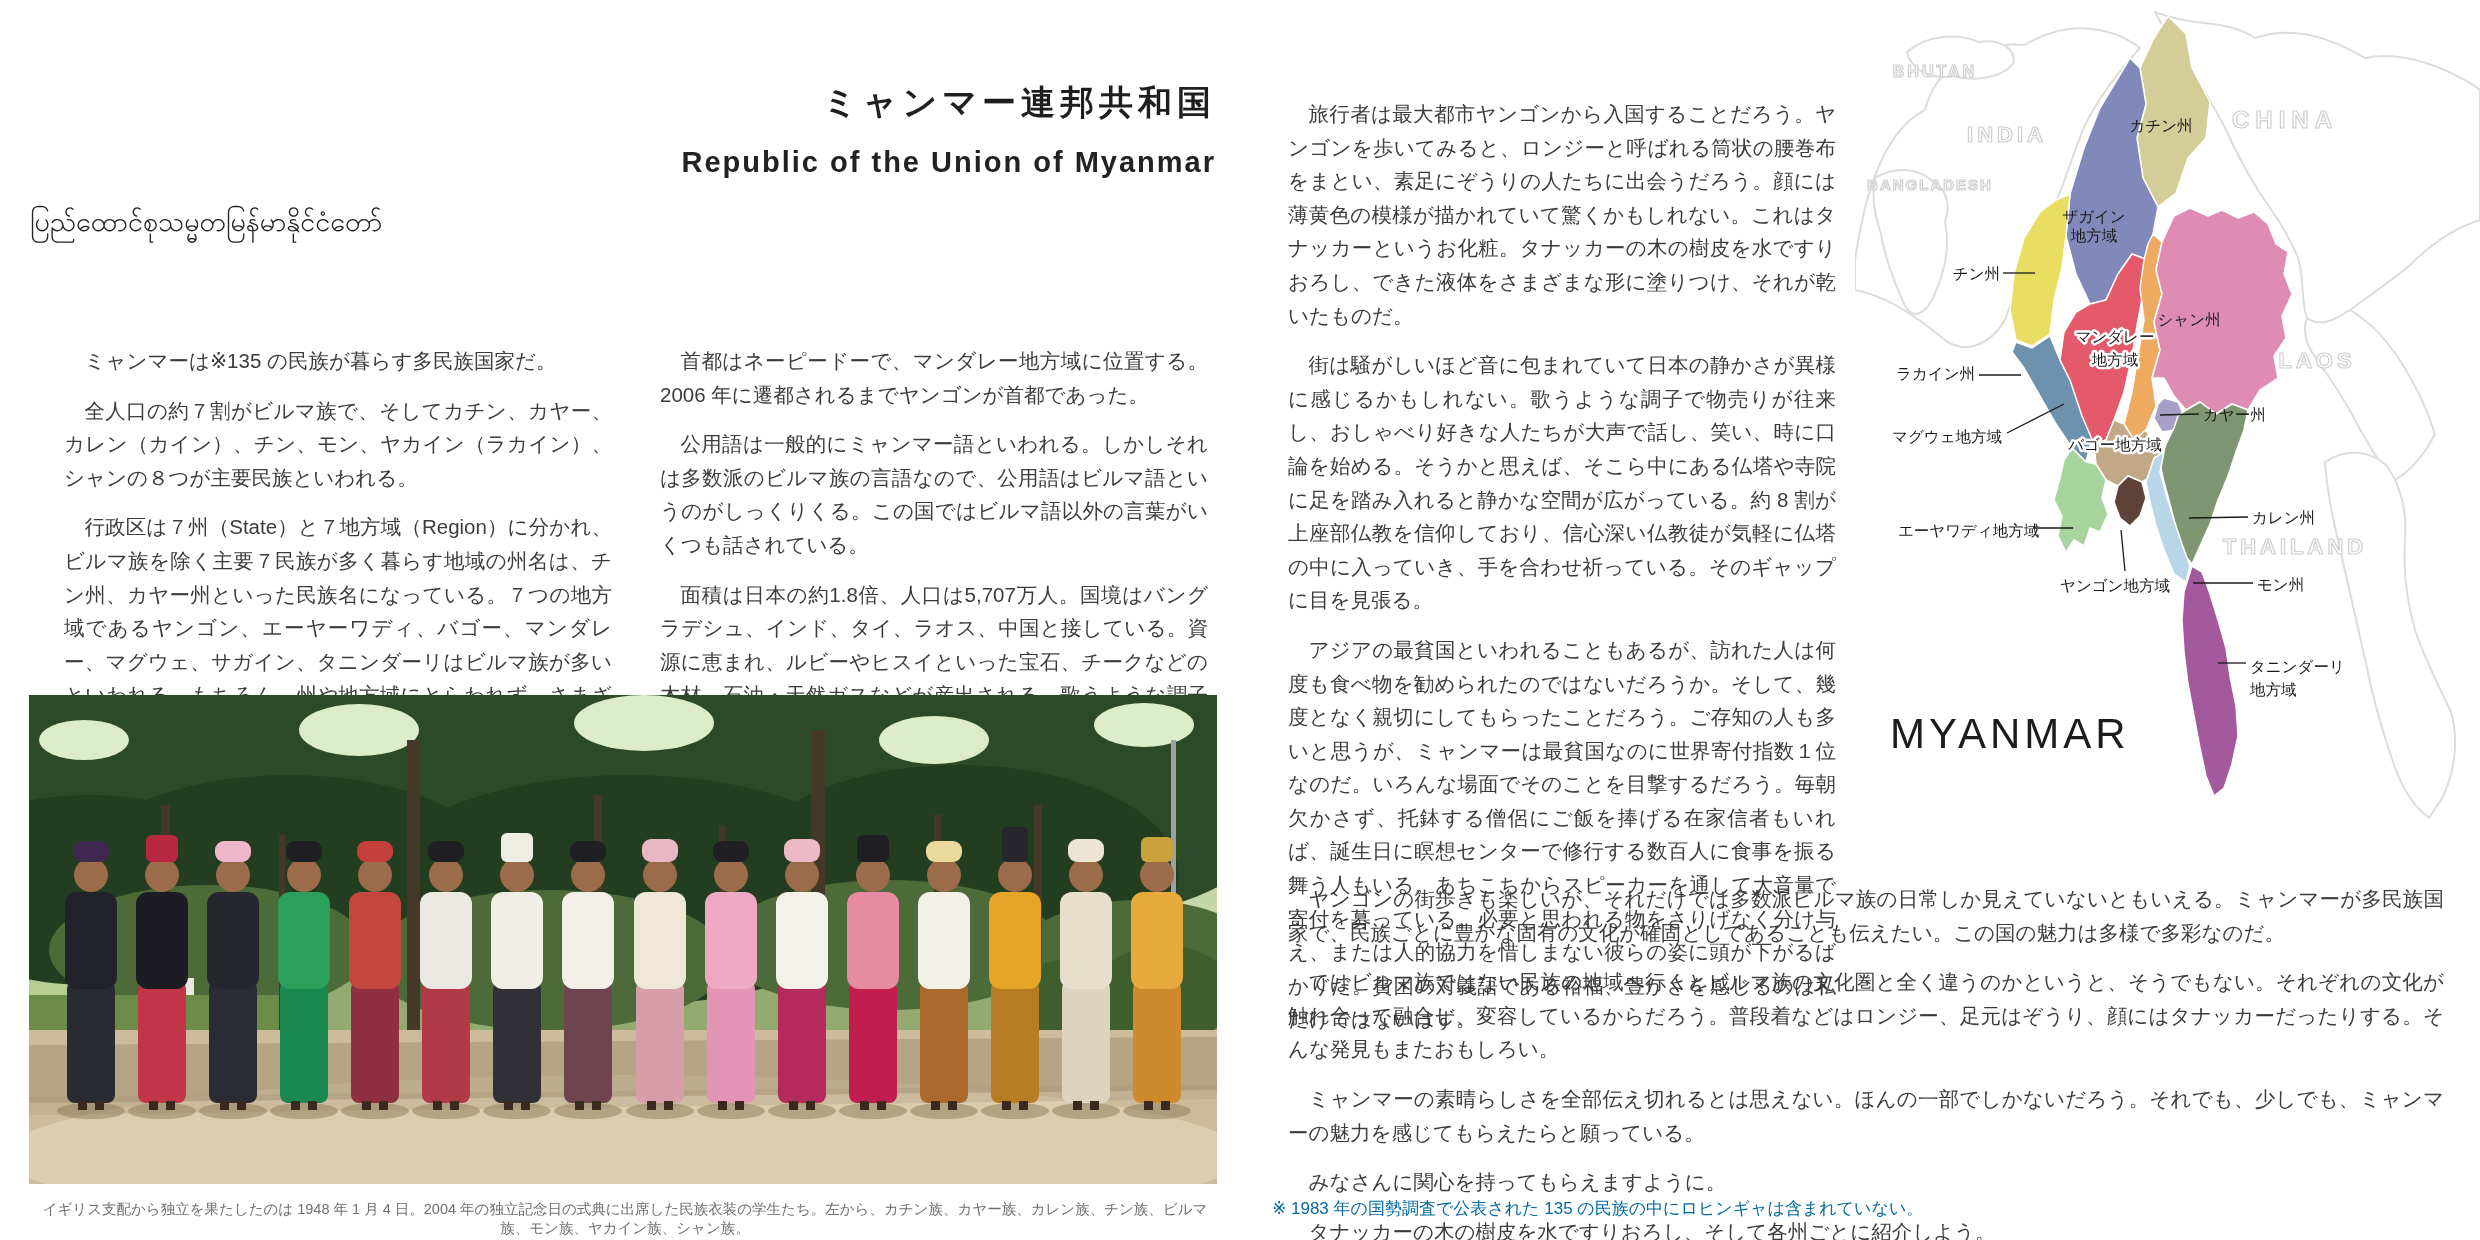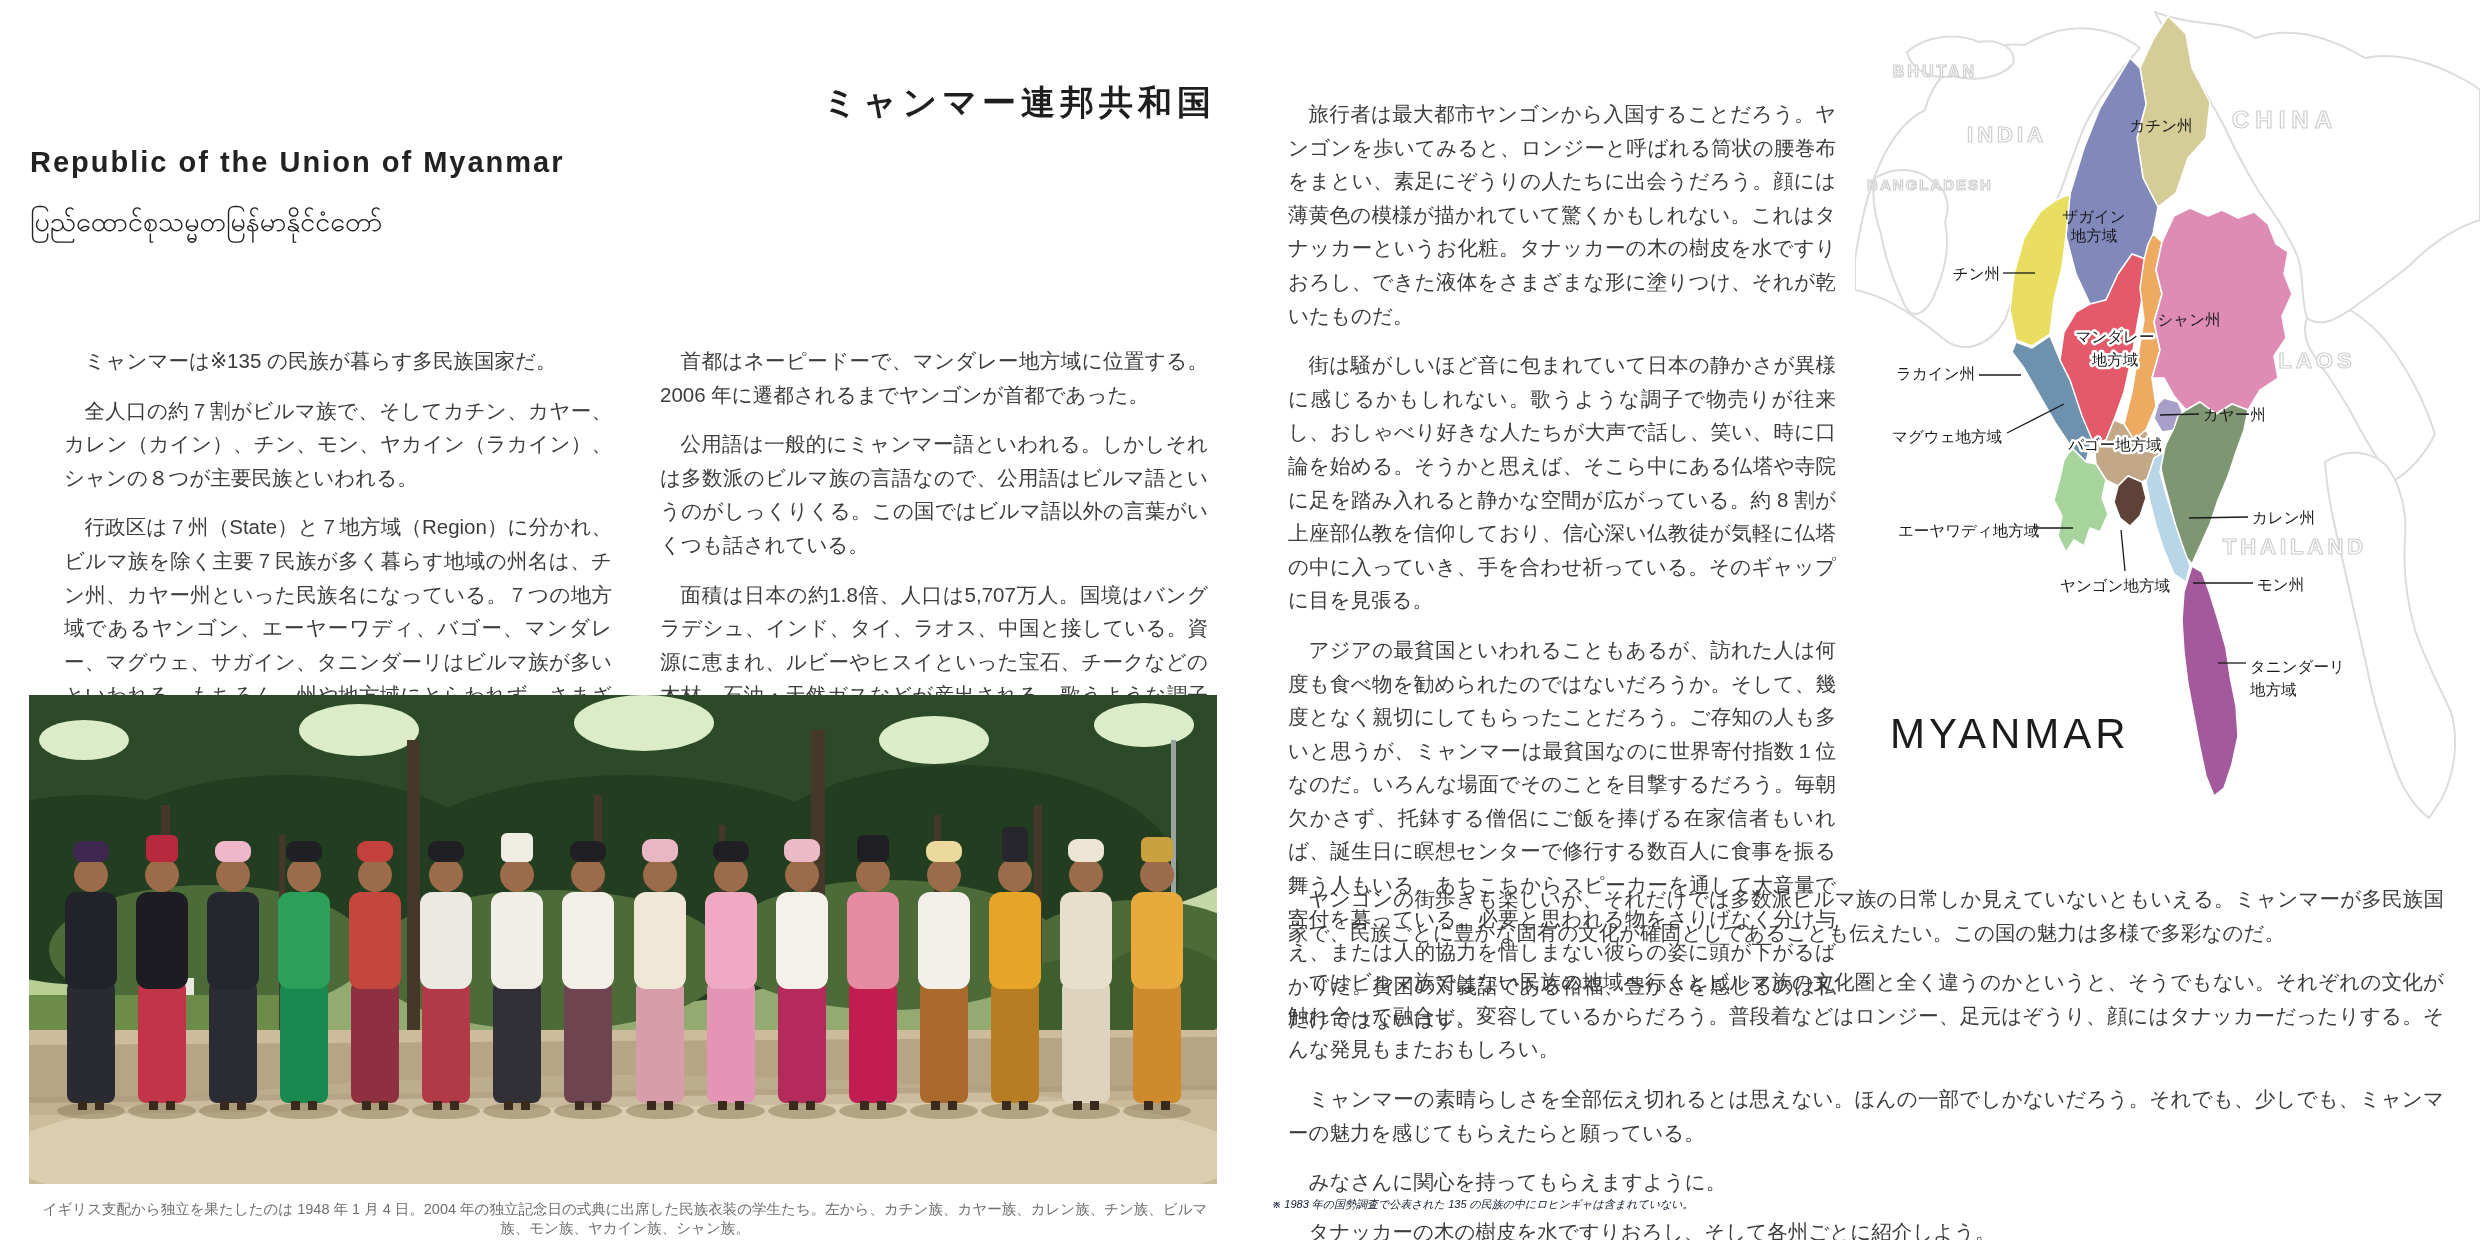--- a/index.html
+++ b/index.html
@@ -2,33 +2,33 @@
 <html><head>
 <meta charset="utf-8">
 <style>
   html,body{margin:0;padding:0;}
   body{width:2480px;height:1240px;background:#ffffff;position:relative;overflow:hidden;
        font-family:"Liberation Sans","DejaVu Sans",sans-serif;color:#3b3b3b;}
   .abs{position:absolute;}
   
   .title{left:30px;top:80px;width:1186px;text-align:right;font-size:34px;font-weight:bold;
          letter-spacing:5px;color:#1e1e1e;}
-  .sub-en{left:30px;top:146px;width:1186px;text-align:left;font-size:29px;font-weight:600;
+  .sub-en{left:30px;top:146px;width:1186px;text-align:right;font-size:29px;font-weight:600;
           letter-spacing:2px;color:#222;}
   .sub-my{left:30px;top:204px;width:1186px;font-size:27px;color:#222;}
   
   .col{font-size:20.5px;line-height:33.6px;text-align:justify;color:#3c3c3c;}
   .col p{margin:16px;text-indent:1em;}
   .col1{left:48px;top:328px;width:580px;}
   .col2{left:644px;top:328px;width:580px;}
   .rcol{left:1272px;top:81px;width:580px;}
   .rbottom{left:1272px;top:866px;width:1188px;}
   .rbottom p.gap{margin-top:15px;}
   .caption{left:29px;top:1200px;width:1192px;font-size:14.5px;color:#6e6e6e;text-align:center;}
-  .footnote{left:1272px;top:1197px;width:900px;font-size:11px;color:#0f172a;font-style:italic;}
+  .footnote{left:1272px;top:1197px;width:900px;font-size:17px;color:#0369a1;}
   
   .photo{left:29px;top:695px;width:1188px;height:489px;}
   .fsh{fill:#8a7a58;opacity:.5;}
   .fhead{fill:#9b6b4a;}
   .ffoot{fill:#3a2a1e;}
   
   .map{left:1855px;top:10px;width:625px;height:810px;}
   .nb{fill:#ffffff;stroke:#dcdcdc;stroke-width:2;stroke-linejoin:round;}
   .rg{stroke:#ffffff;stroke-width:1.5;stroke-linejoin:round;}
   .mlabel{font-size:15.5px;fill:#1a1a1a;}

